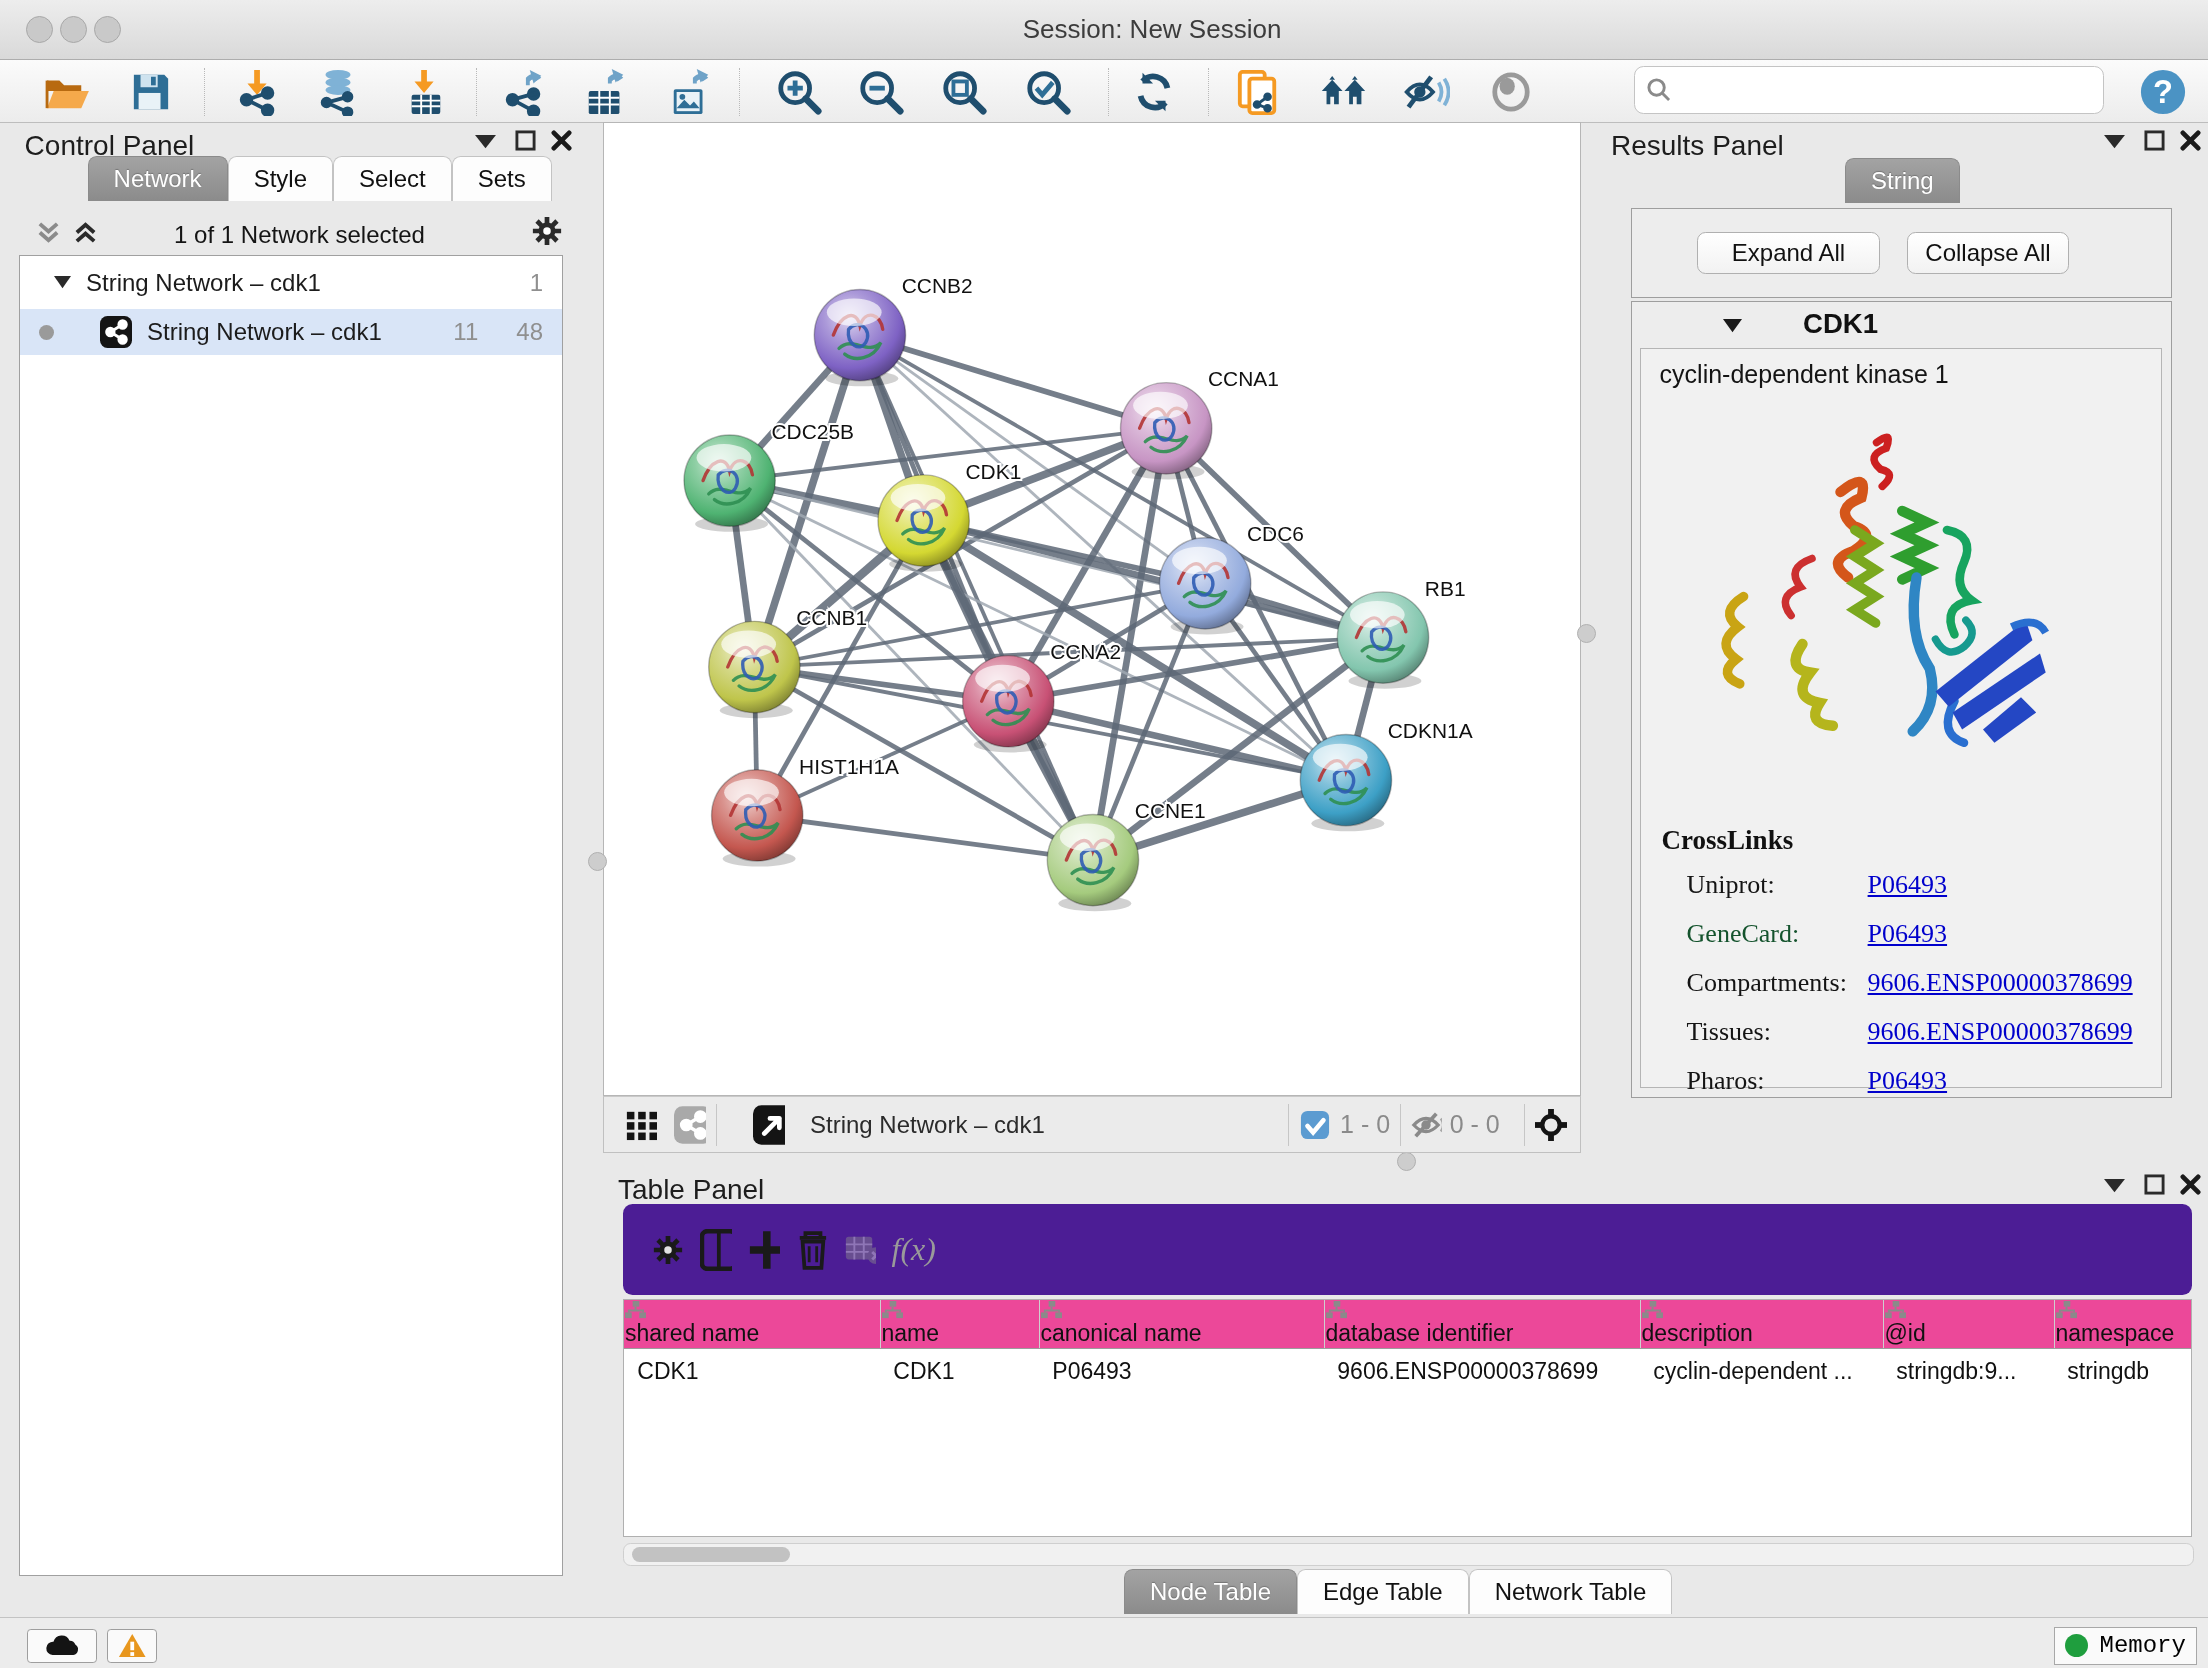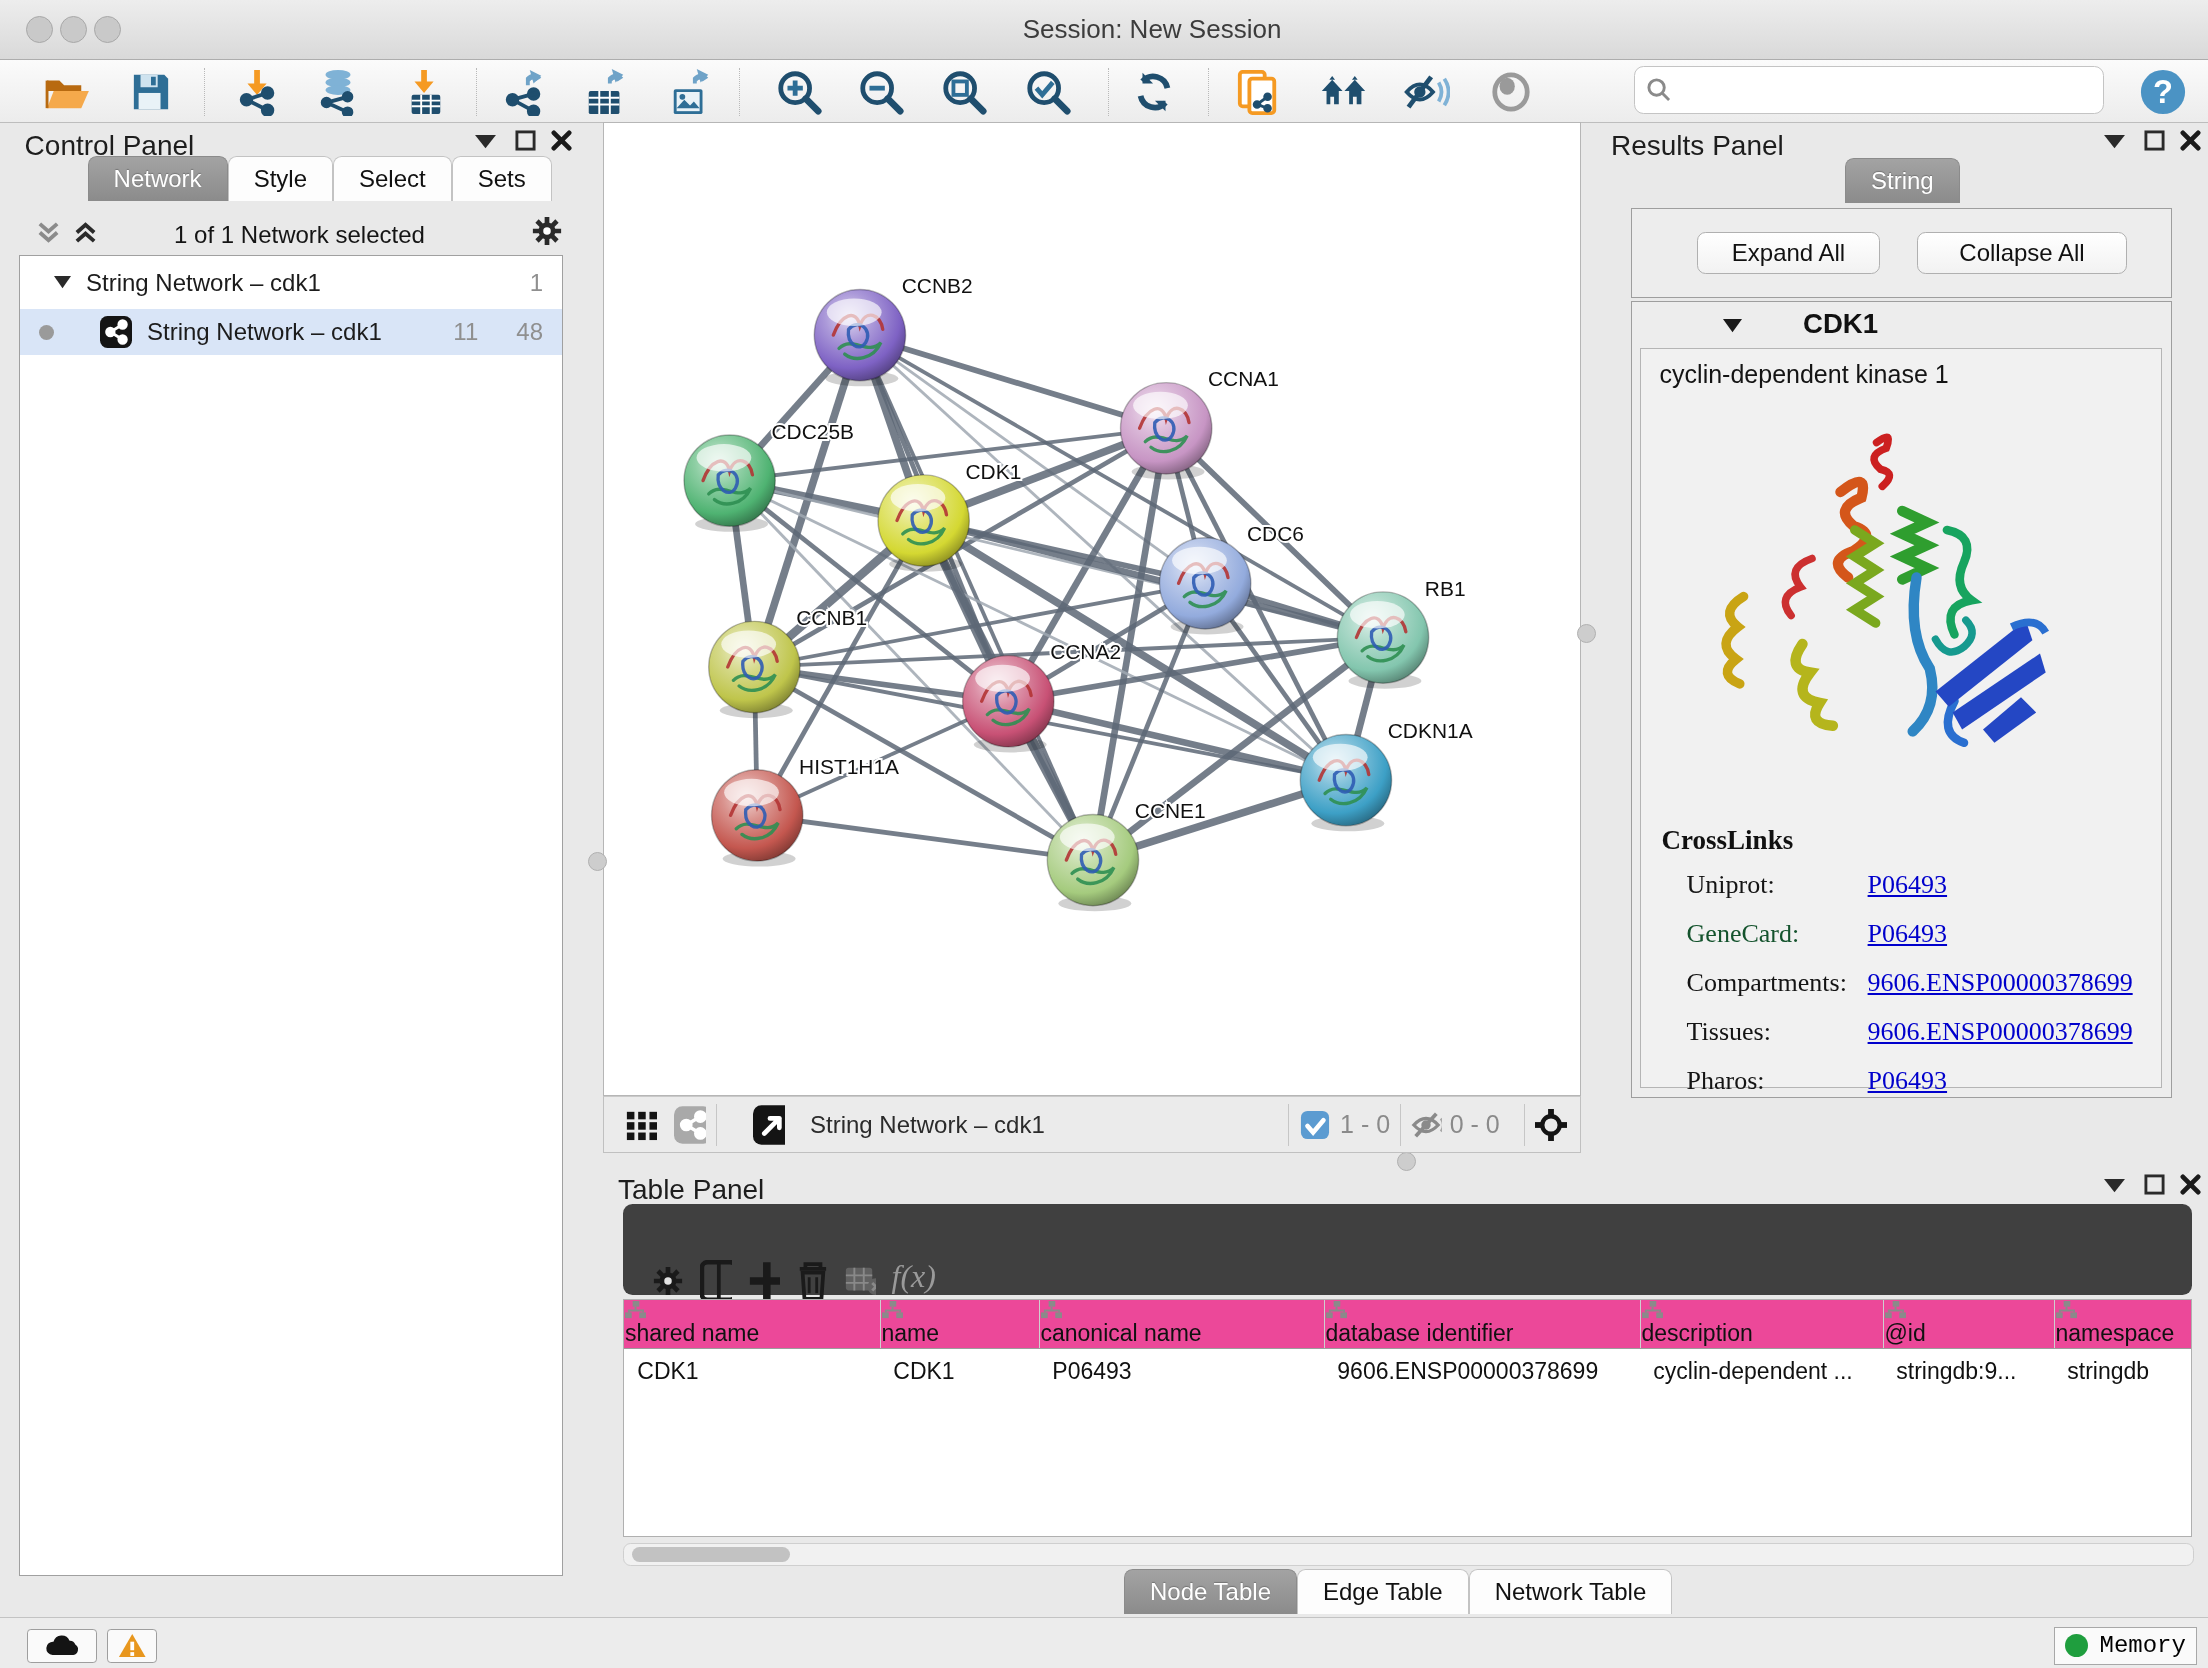--- a/index.html
+++ b/index.html
@@ -38,22 +38,22 @@
     border-top:1px solid #c9c9c9;box-sizing:border-box;display:flex;align-items:center;}
   .ntbdiv{width:0;height:42px;border-left:1px solid #c6c6c6;margin:0 9.5px;}
   
   .frame{background:#ededed;border:1px solid #9e9e9e;}
   .btn{background:linear-gradient(#ffffff,#f2f2f2);border:1px solid #b0b0b0;border-radius:8.6px;
     font-size:24px;color:#111;display:inline-flex;align-items:center;justify-content:center;cursor:pointer;
     font-family:"Liberation Sans",sans-serif;}
   .serif{font-family:"Liberation Serif",serif;}
   .xlink{color:#0000cc;text-decoration:underline;cursor:pointer;}
   
-  .tptoolbar{left:623px;top:1204px;width:1569px;height:91px;background:#404040;border-radius:9.5px;
-    display:flex;align-items:flex-end;padding-left:28.5px;box-sizing:border-box;gap:16px;}
+  .tptoolbar{left:623px;top:1204px;width:1569px;height:91px;background:#4c1d95;border-radius:9.5px;
+    display:flex;align-items:center;padding-left:28.5px;box-sizing:border-box;gap:16px;}
   table.nt{border-collapse:collapse;table-layout:fixed;width:100%;background:#fff;}
   table.nt th{background:#ec4899;border-bottom:1.9px solid #9c9c9c;border-right:1px solid #cfcfcf;
     font-weight:normal;font-size:23px;color:#111;height:42px;text-align:left;overflow:hidden;white-space:nowrap;}
   table.nt td{font-size:23px;color:#111;height:42px;padding-left:13.3px;overflow:hidden;white-space:nowrap;}
   .hscroll{background:#f1f1f1;border:1px solid #cfcfcf;border-radius:7.6px;}
   .hthumb{background:#c2c2c2;border-radius:7.6px;}
   
   .statusbar{left:0;top:1617px;width:2208px;height:51px;background:#ececec;border-top:1px solid #c3c3c3;font-family:Liberation Mono, monospace;}
   .sbtn{background:#fafafa;border:1.9px solid #9e9e9e;display:flex;align-items:center;justify-content:center;cursor:pointer;}
   .handle{width:17px;height:17px;border-radius:50%;background:#cdcdcd;border:1px solid #b0b0b0;}
@@ -650,21 +650,21 @@
       </div>
     <div class="abs pico" style="left:584px;top:3.8px">
         <svg width="21" height="21" viewBox="0 0 22 22">
           <path d="M3 3 L19 19 M19 3 L3 19" stroke="#1a1a1a" stroke-width="5" stroke-linecap="round"></path>
         </svg>
       </div>
     <div class="abs tab sel" style="left:255px;top:36px">String</div>
 
     <div class="abs frame" style="left:41px;top:86px;width:539px;height:88px">
       <button class="btn abs" style="left:65px;top:23px;width:183px;height:42px">Expand All</button>
-      <button class="btn abs" style="left:285px;top:23px;width:210px;height:42px">Collapse All</button>
+      <button class="btn abs" style="left:275px;top:23px;width:162px;height:42px">Collapse All</button>
     </div>
 
     <div class="abs frame" style="left:41px;top:179px;width:539px;height:795px">
       <svg class="abs" style="left:91px;top:17px" width="19" height="14.3" viewBox="0 0 20 15">
           <path d="M0 0 h20 l-10 14z" fill="#1a1a1a"></path>
         </svg>
       <div class="abs" style="left:171px;top:5.7px;font-size:27.6px;font-weight:bold;color:#111">CDK1</div>
       <div class="abs" style="left:7.6px;top:46px;width:522px;height:740px;background:#f1f1f1;border:1px solid #b5b5b5;box-sizing:border-box">
         <div class="abs" style="left:19px;top:11.4px;font-size:25px;color:#141414">cyclin-dependent kinase 1</div>
 

